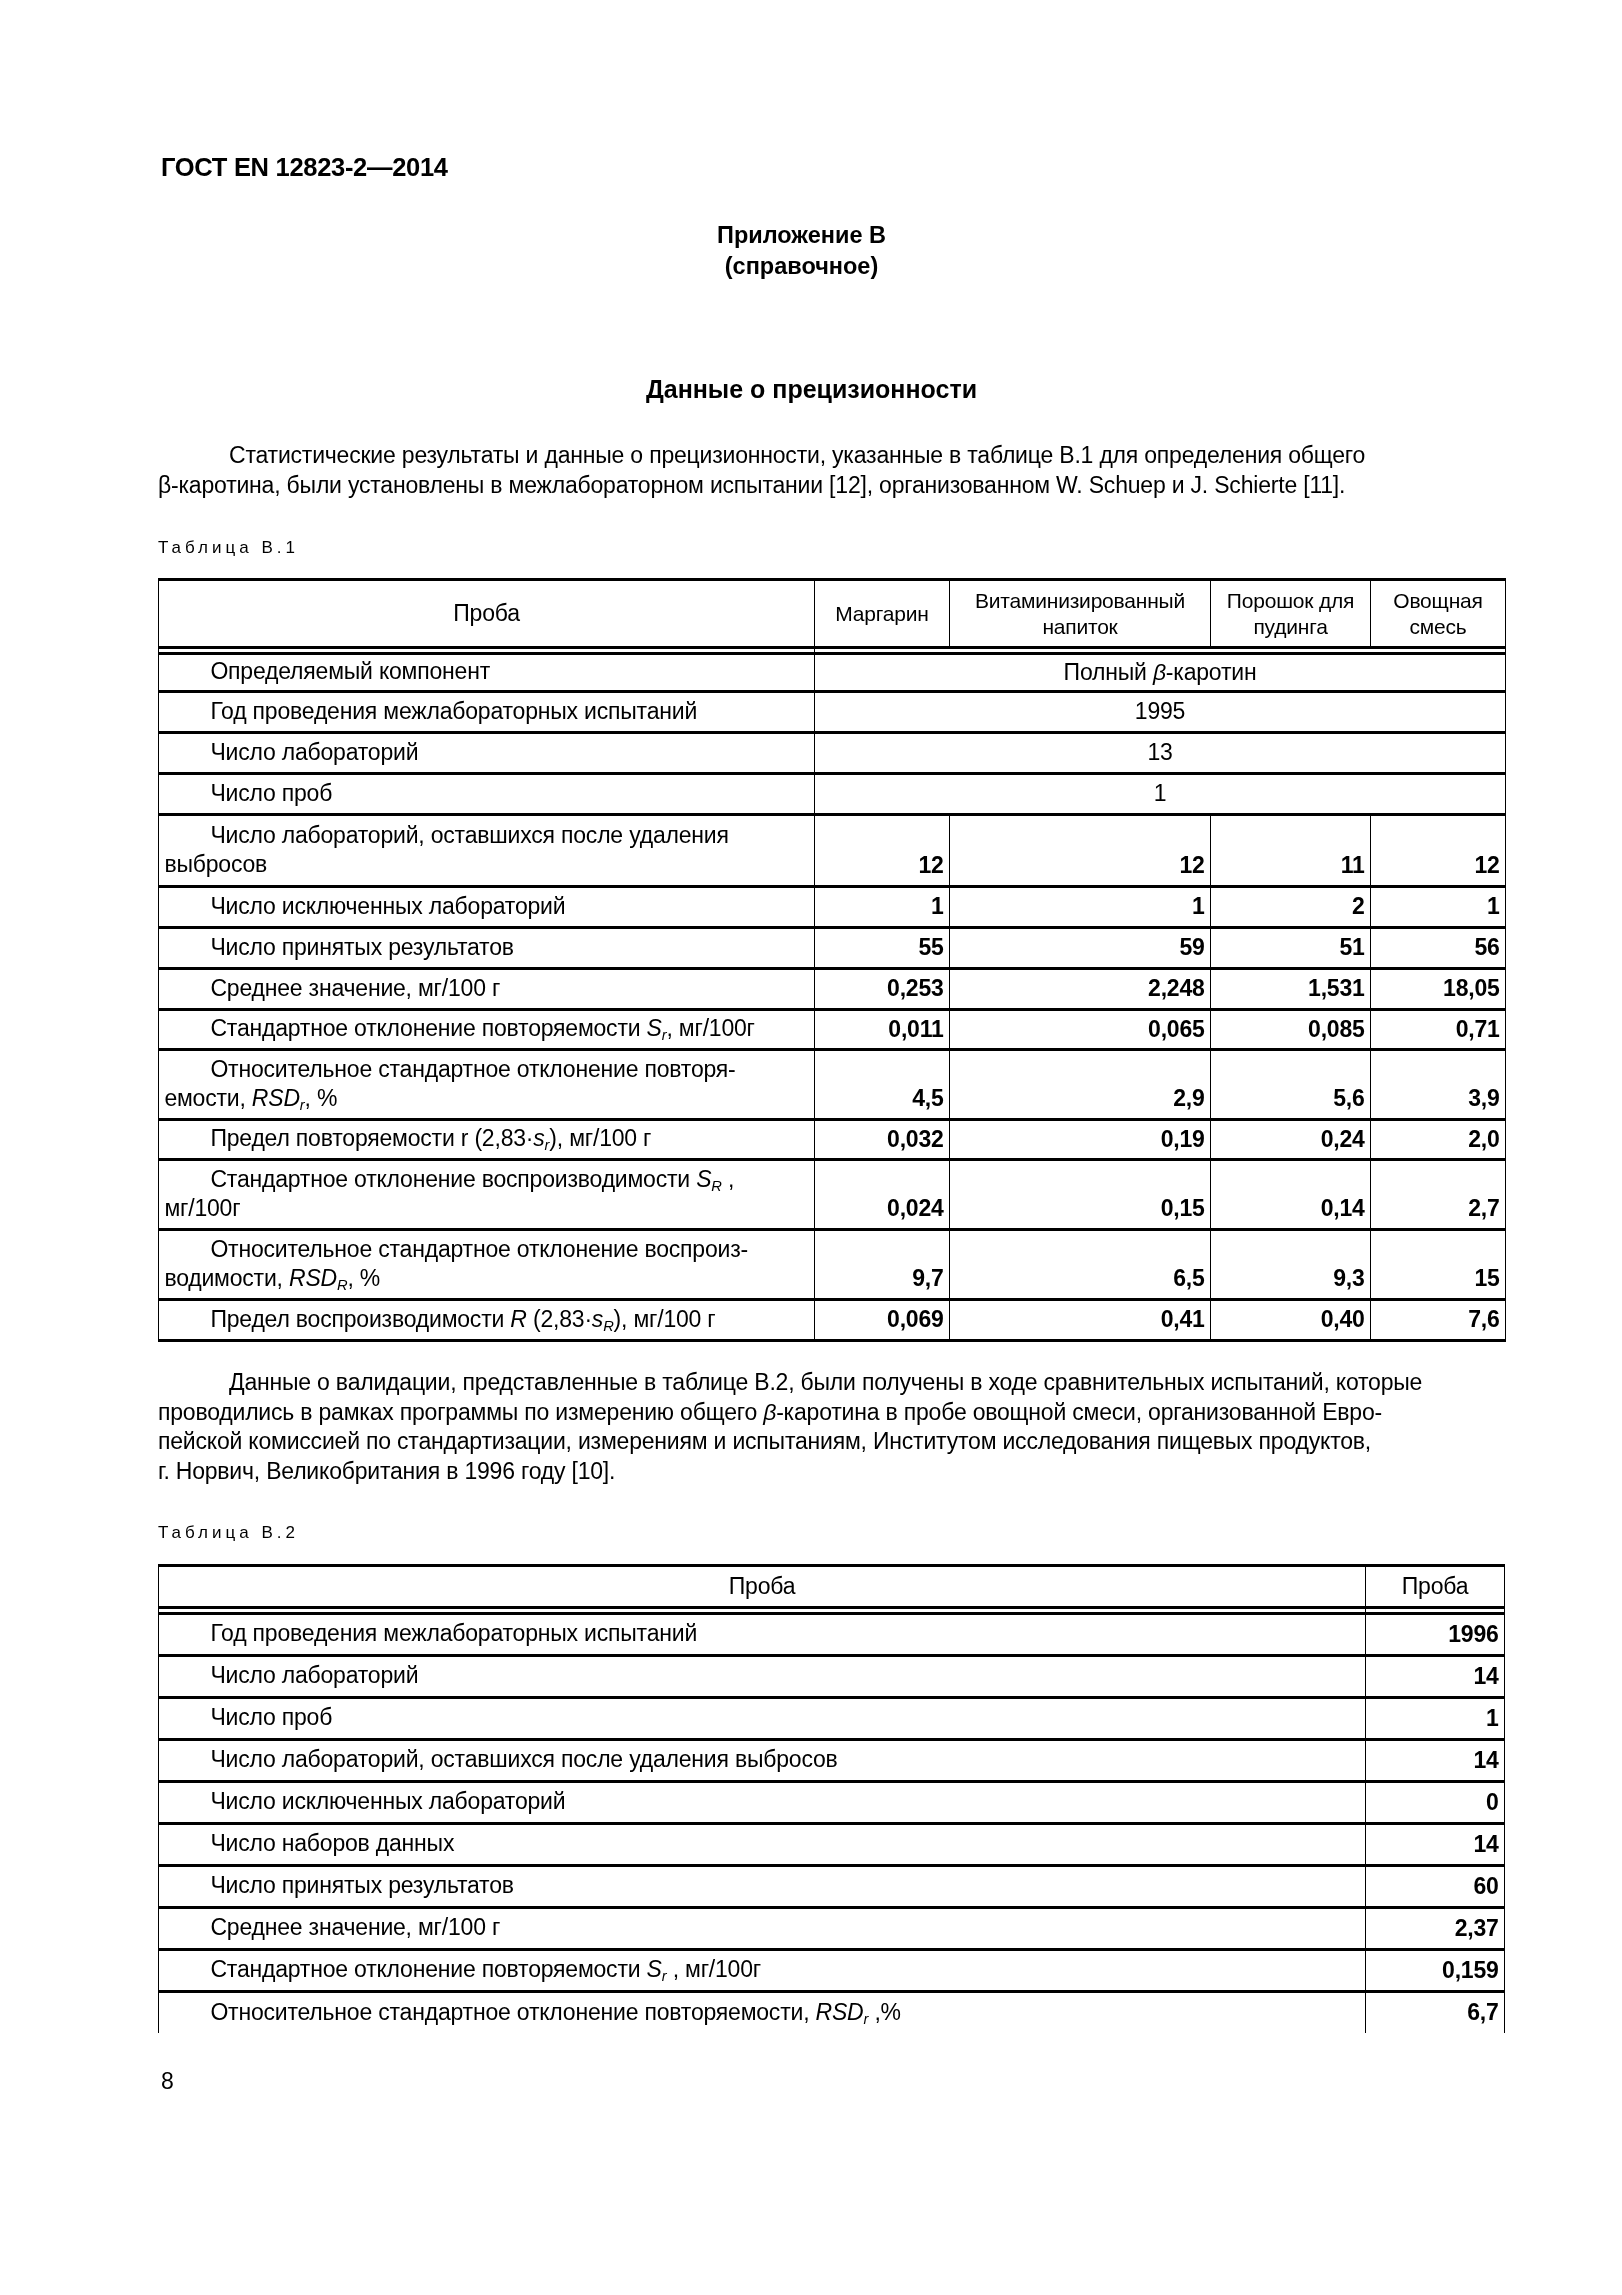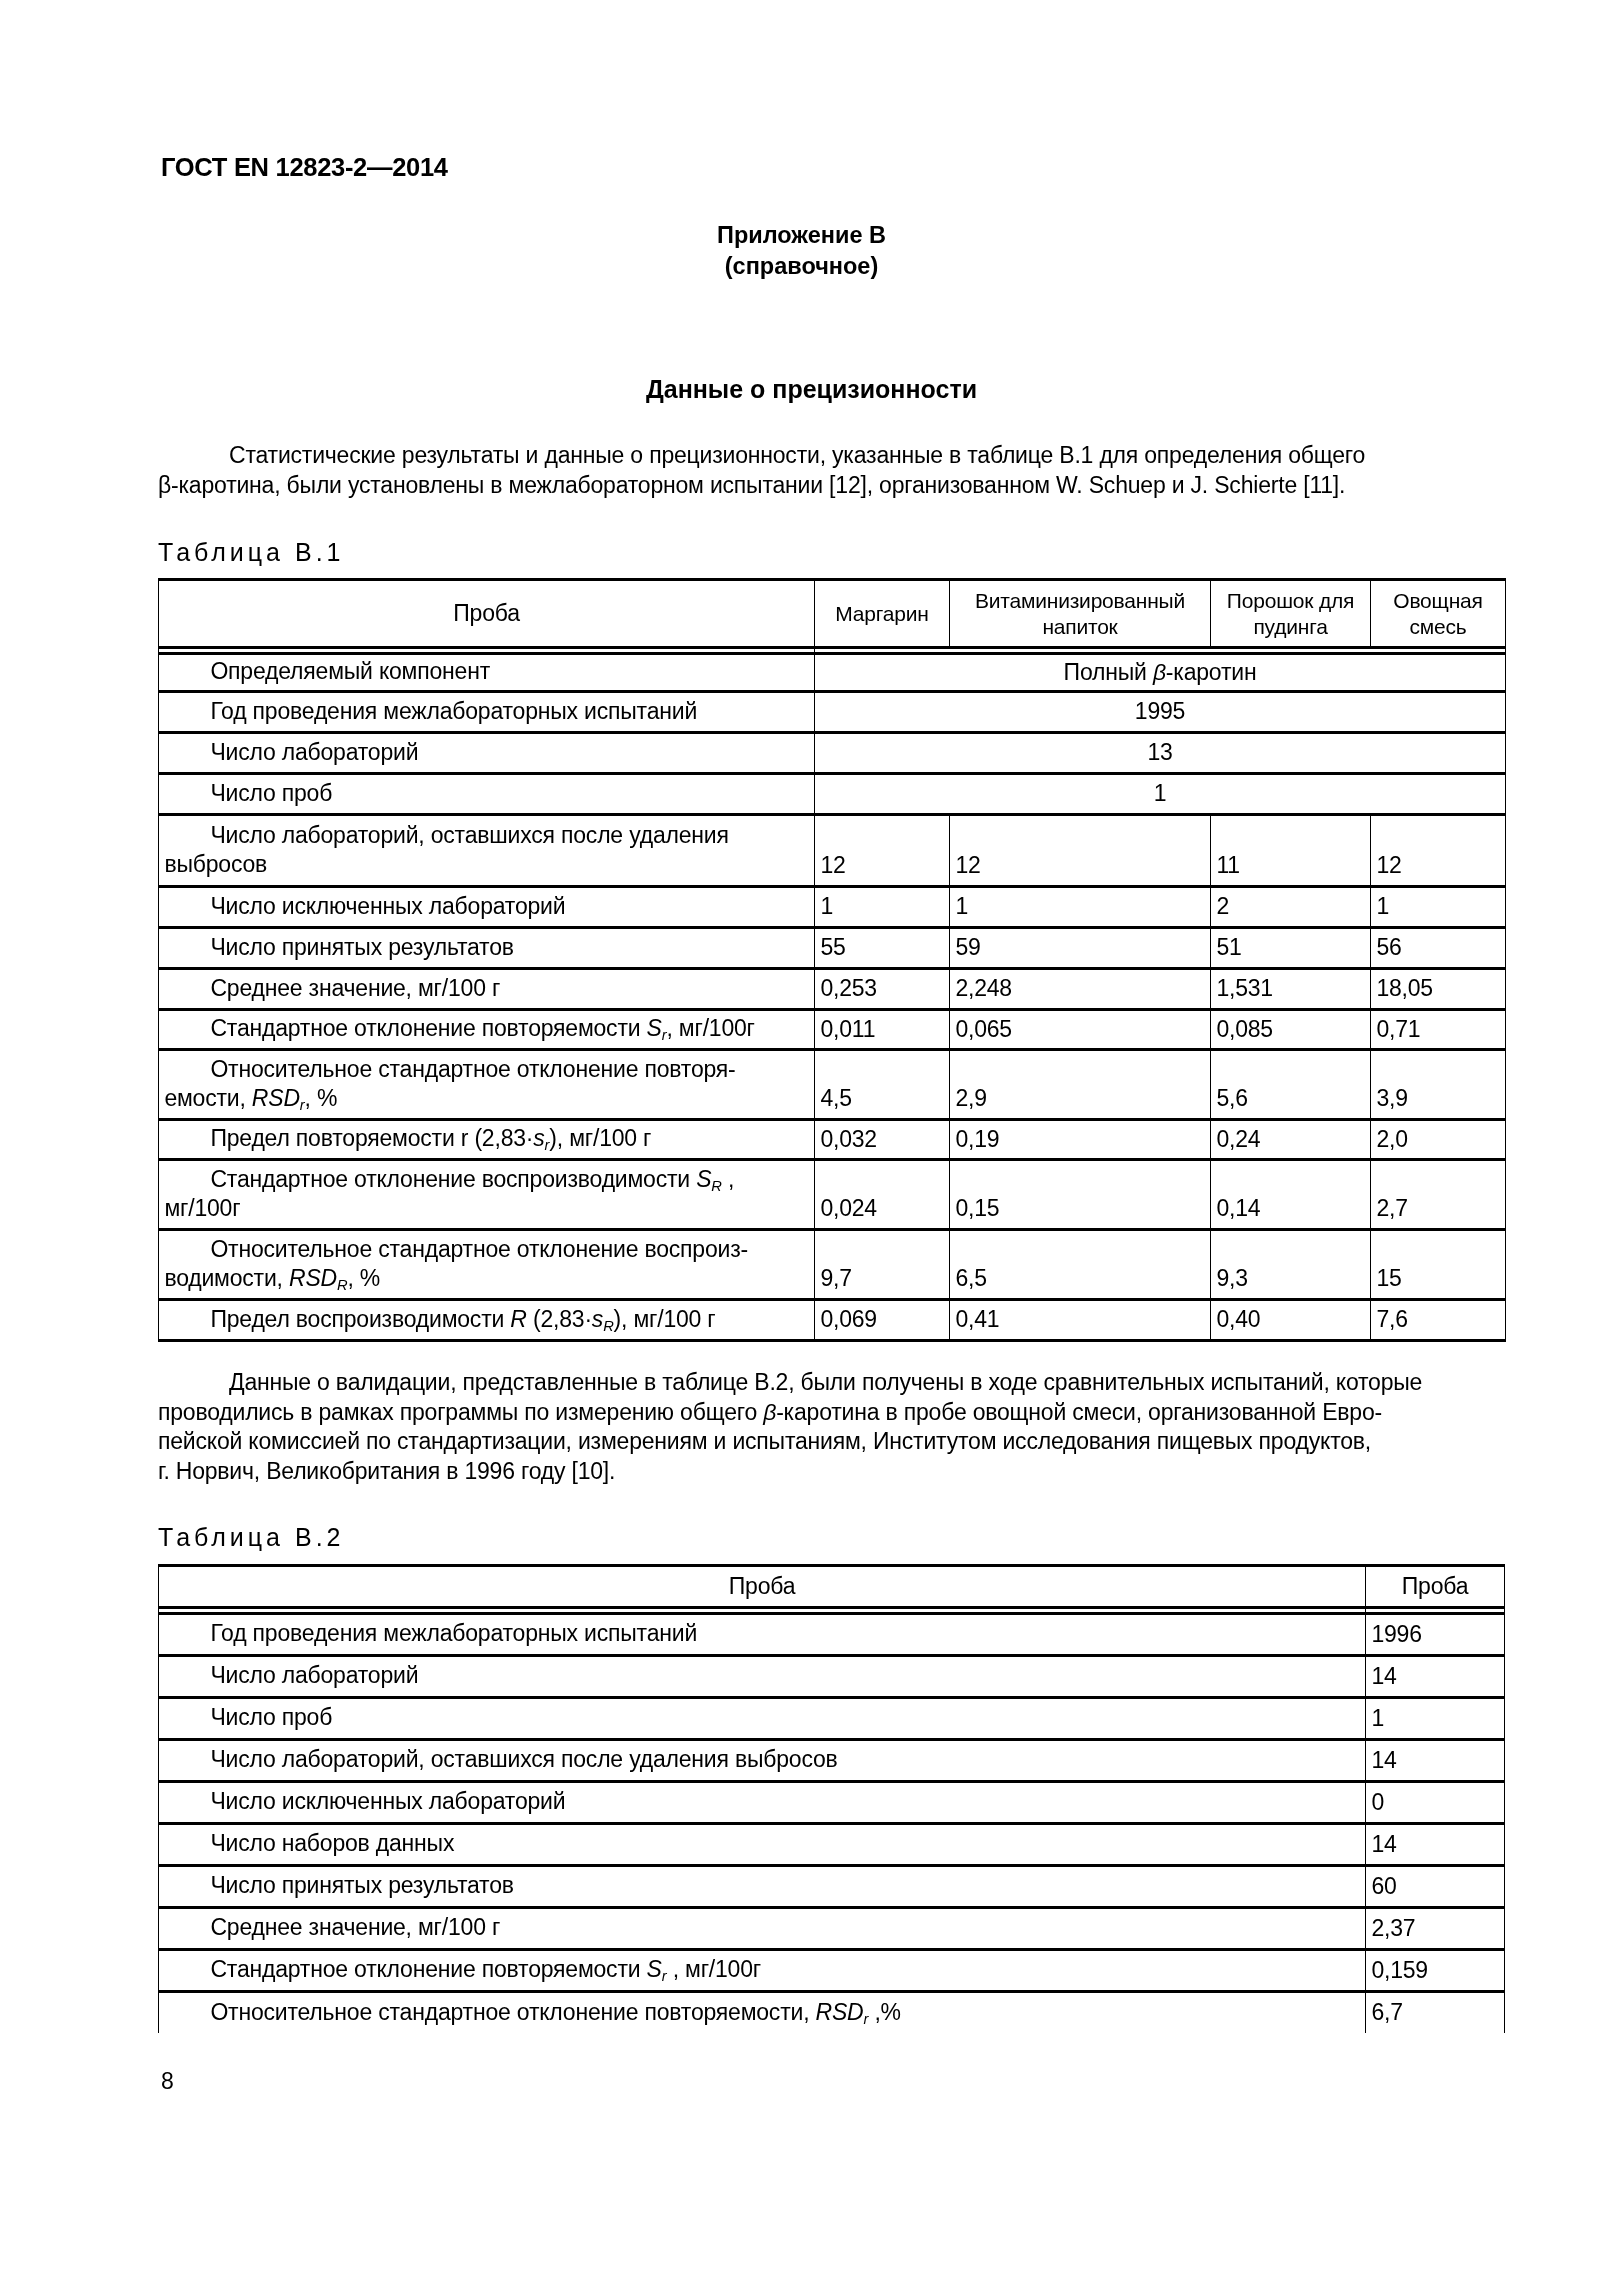--- a/index.html
+++ b/index.html
@@ -4,29 +4,29 @@
 <style>
   html, body { margin: 0; padding: 0; background: #ffffff; }
   body { width: 1623px; height: 2295px; position: relative; overflow: hidden;
          font-family: "Liberation Sans", sans-serif; color: #000; }
   .abs { position: absolute; }
   .doc-code { left: 161px; top: 153px; font-size: 25.5px; font-weight: bold; letter-spacing: -0.3px; }
   .annex-title { left: 0; width: 1603px; text-align: center; top: 220px; font-size: 23.5px; font-weight: bold; line-height: 31px; }
   .section-title { left: 0; width: 1623px; text-align: center; top: 375px; font-size: 25px; font-weight: bold; }
   .para { left: 158px; width: 1344px; font-size: 23px; line-height: 29.5px; text-align: justify; text-align-last: left; letter-spacing: -0.2px; }
   .para .indent { display: inline-block; width: 71px; }
-  .table-caption { left: 158px; font-size: 25px; letter-spacing: 4px; }
+  .table-caption { left: 158px; font-size: 17px; letter-spacing: 4px; }
   table.gost { position: absolute; border-collapse: collapse; font-size: 23px; letter-spacing: -0.2px; table-layout: fixed; }
   table.gost td { border-left: 1.3px solid #000; border-right: 1.3px solid #000; border-top: 3.4px solid #000; border-bottom: 3.4px solid #000; padding: 0 5.4px; vertical-align: middle; }
   table.gost tr.head td { text-align: center; line-height: 27px; }
   table.gost tr.head td.small { font-size: 21px; line-height: 25.5px; }
   table.gost tr.sep td { height: 2.7px; padding: 0; border-top: 3.4px solid #000; border-bottom: 3.4px solid #000; }
   table.gost td.lbl { text-align: left; line-height: 29.5px; }
   table.gost td.lbl .ind { display: inline-block; width: 46px; }
-  table.gost td.val { text-align: left; vertical-align: bottom; padding-bottom: 5.4px; }
+  table.gost td.val { text-align: right; vertical-align: bottom; padding-bottom: 5.4px; font-weight: bold; }
   table.gost tr.one td.val { vertical-align: middle; padding-bottom: 0; }
   table.gost td.span { text-align: center; }
   .just { text-align: justify; text-align-last: left; }
   .page-num { left: 161px; top: 2068px; font-size: 23px; }
   i { font-style: italic; }
   sub { font-size: 14.7px; vertical-align: -4px; line-height: 0; }
 </style>
 </head>
 <body>
 

